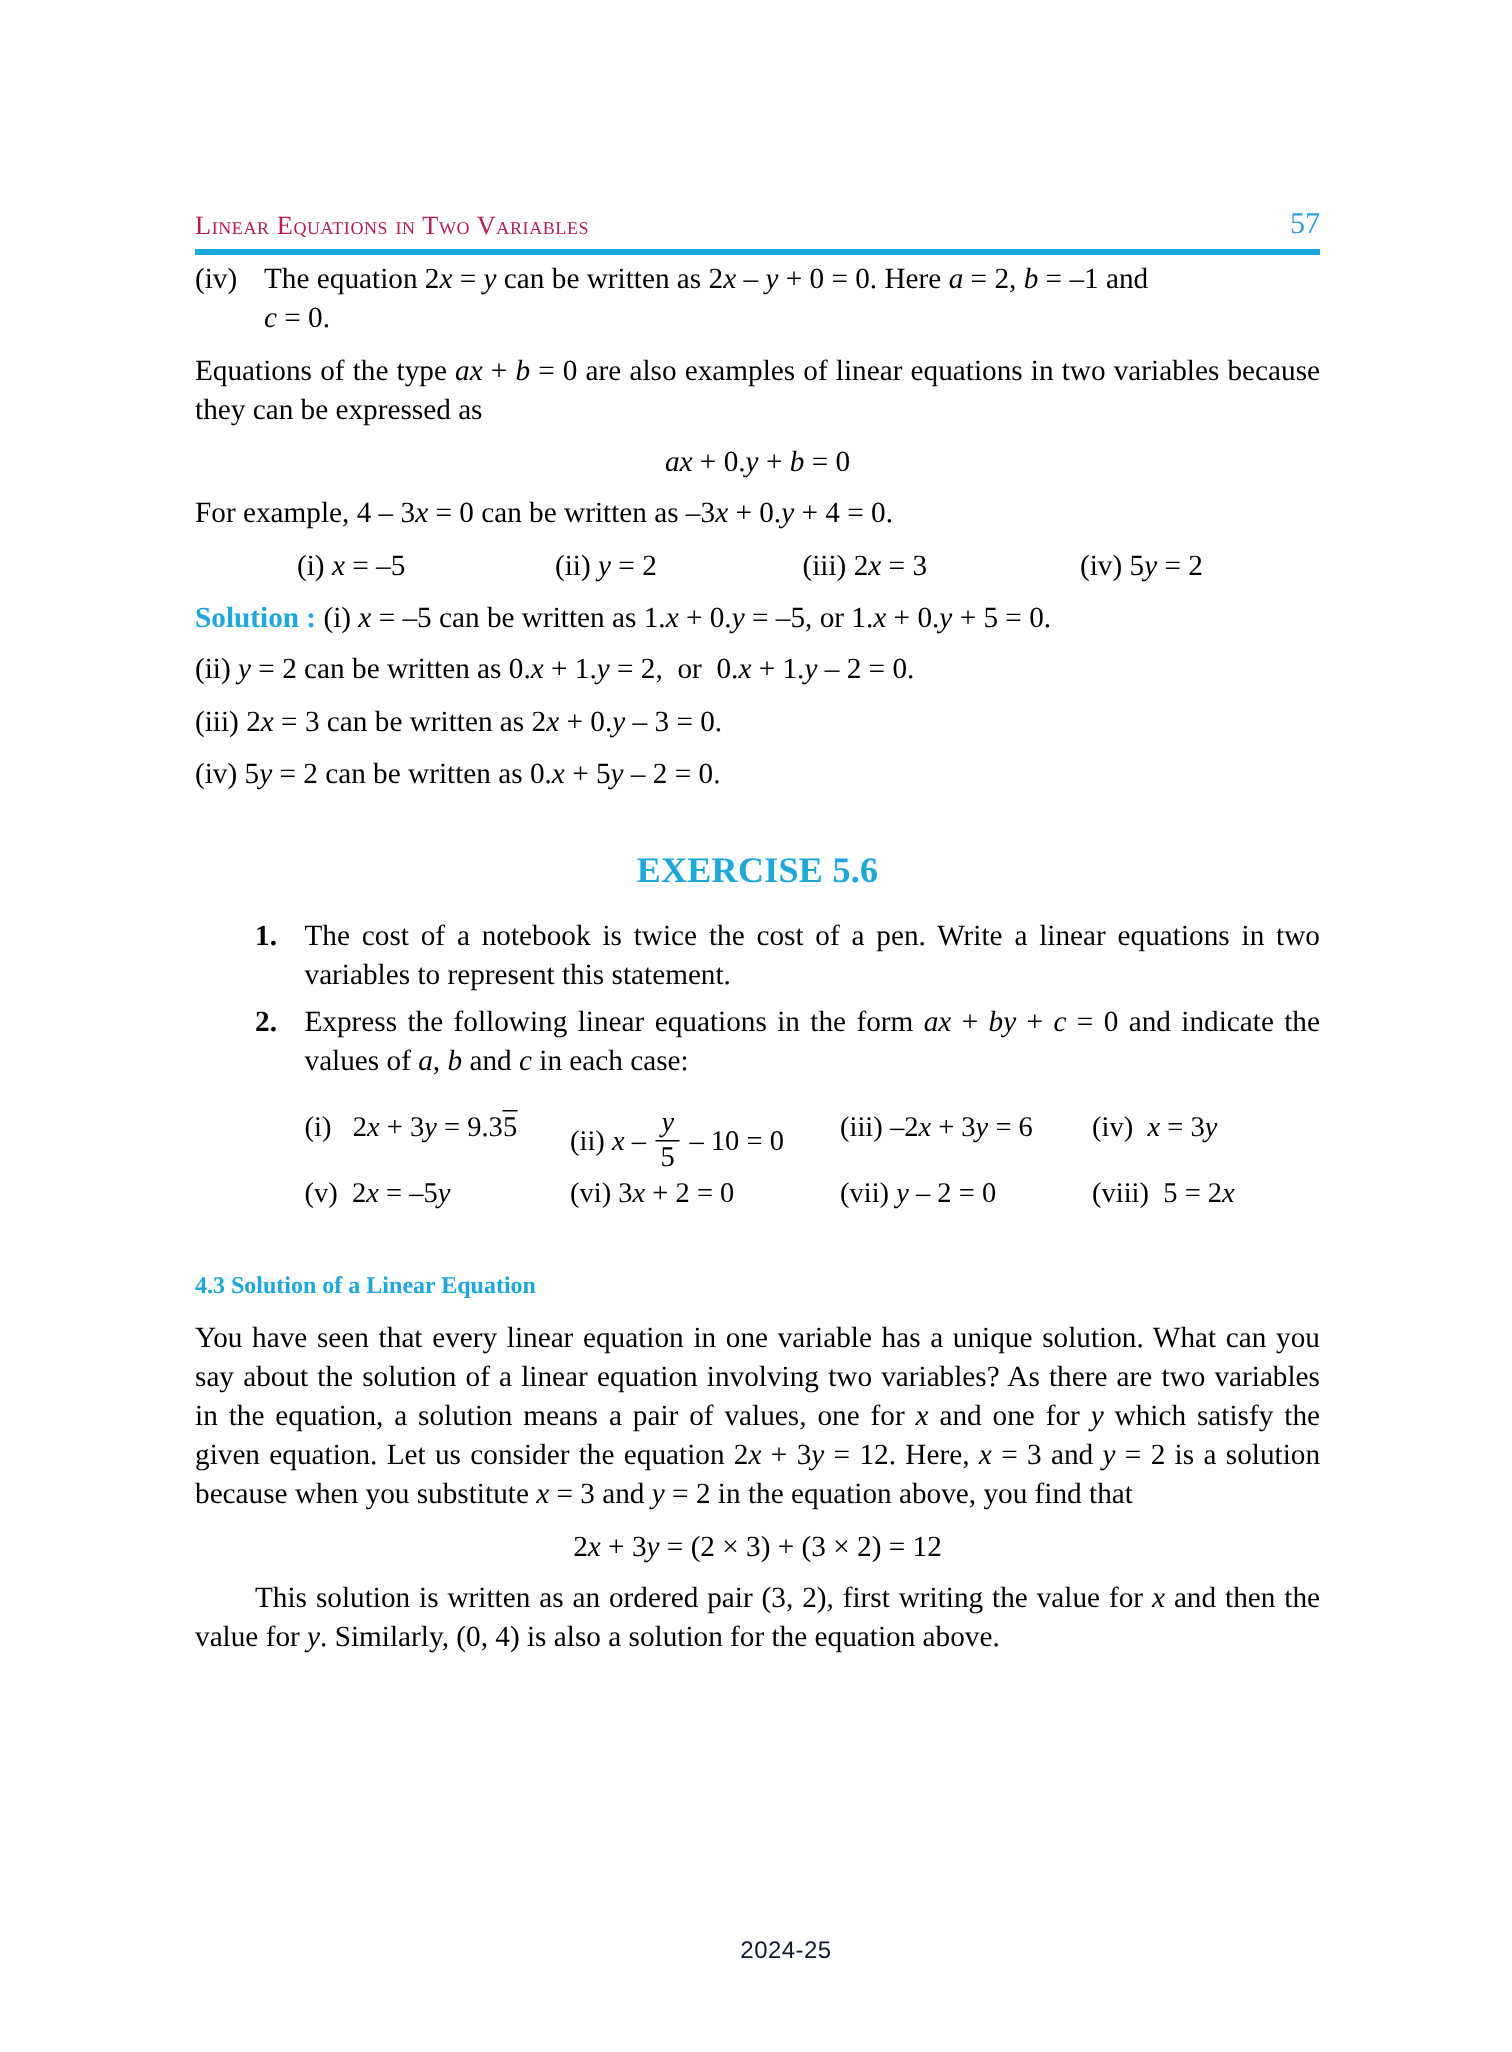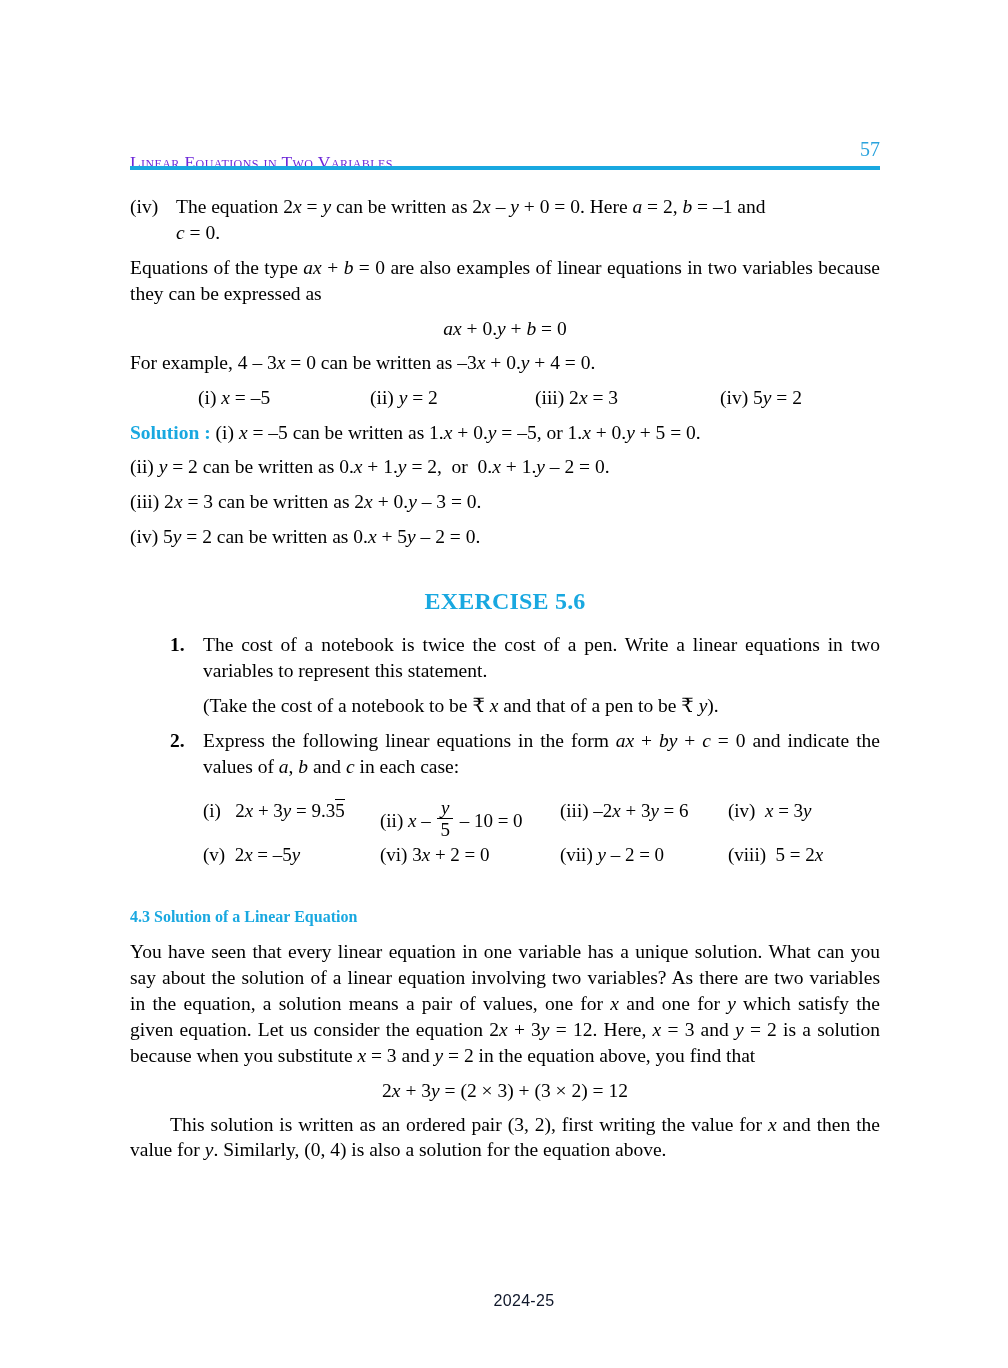--- a/index.html
+++ b/index.html
@@ -27,26 +27,26 @@
   .header {
     position: absolute;
     left: 130px;
     top: 140px;
     width: 750px;
     height: 26px;
   }
   .header-title {
     position: absolute;
     left: 0;
-    top: 12px;
+    top: 0;
     font-family: "Liberation Serif", "DejaVu Serif", serif;
     font-size: 17.5px;
     font-variant: small-caps;
     letter-spacing: 0.4px;
-    color: #6d28d9;
+    color: #be185d;
     white-space: nowrap;
   }
   .header-pageno {
     position: absolute;
     right: 0;
     top: -2px;
     font-size: 20px;
     color: #2aa3dd;
   }
   .header-rule {
@@ -55,24 +55,25 @@
     top: 166px;
     width: 750px;
     height: 4px;
     background: #19A8E0;
   }
 
   
   .content {
     position: absolute;
     left: 130px;
-    top: 194px;
+    top: 174px;
     width: 750px;
     font-size: 19.5px;
     line-height: 1.33;
+    font-family: Liberation Serif, serif;
   }
 
   p.para {
     margin: 0 0 9px 0;
     text-align: justify;
     text-justify: inter-word;
   }
   p.para.nojust { text-align: left; }
 
   .hang {
@@ -247,21 +248,20 @@
     <p class="para nojust">(iii) 2<i>x</i> = 3 can be written as 2<i>x</i> + 0.<i>y</i> – 3 = 0.</p>
 
     <p class="para nojust">(iv) 5<i>y</i> = 2 can be written as 0.<i>x</i> + 5<i>y</i> – 2 = 0.</p>
 
     <div class="exercise-heading">EXERCISE 5.6</div>
 
     <div class="ex-item">
       <span class="num">1.</span>
       <span>The cost of a notebook is twice the cost of a pen. Write a linear equations in two variables to represent this statement.</span>
     </div>
-    <div class="ex-sub">(Take the cost of a notebook to be ₹ <i>x</i> and that of a pen to be ₹ <i>y</i>).</div>
 
     <div class="ex-item">
       <span class="num">2.</span>
       <span>Express the following linear equations in the form <i>ax</i> + <i>by</i> + <i>c</i> = 0 and indicate the values of <i>a</i>, <i>b</i> and <i>c</i> in each case:</span>
     </div>
 
     <div class="eqgrid">
       <span class="cell" style="left:73px; top:4px">
         <span class="lbl">(i)</span>&nbsp;&nbsp; 2<i>x</i> + 3<i>y</i> = 9.3<span class="repeat">5</span>
       </span>

